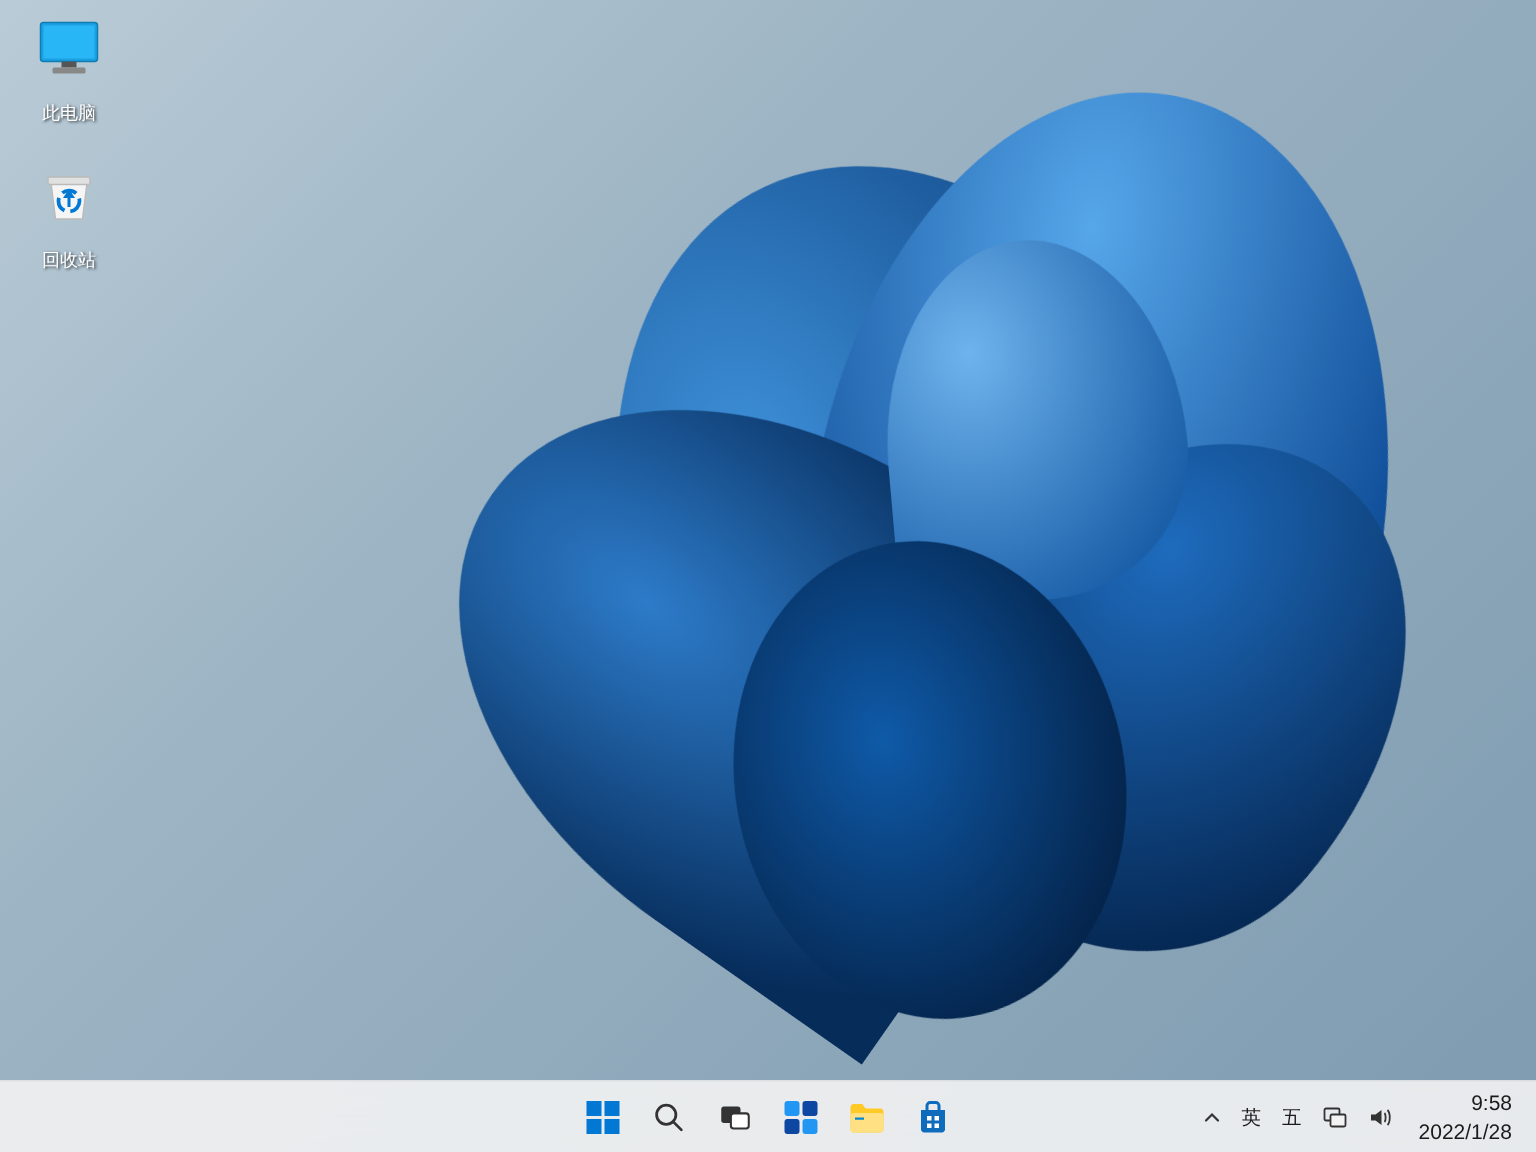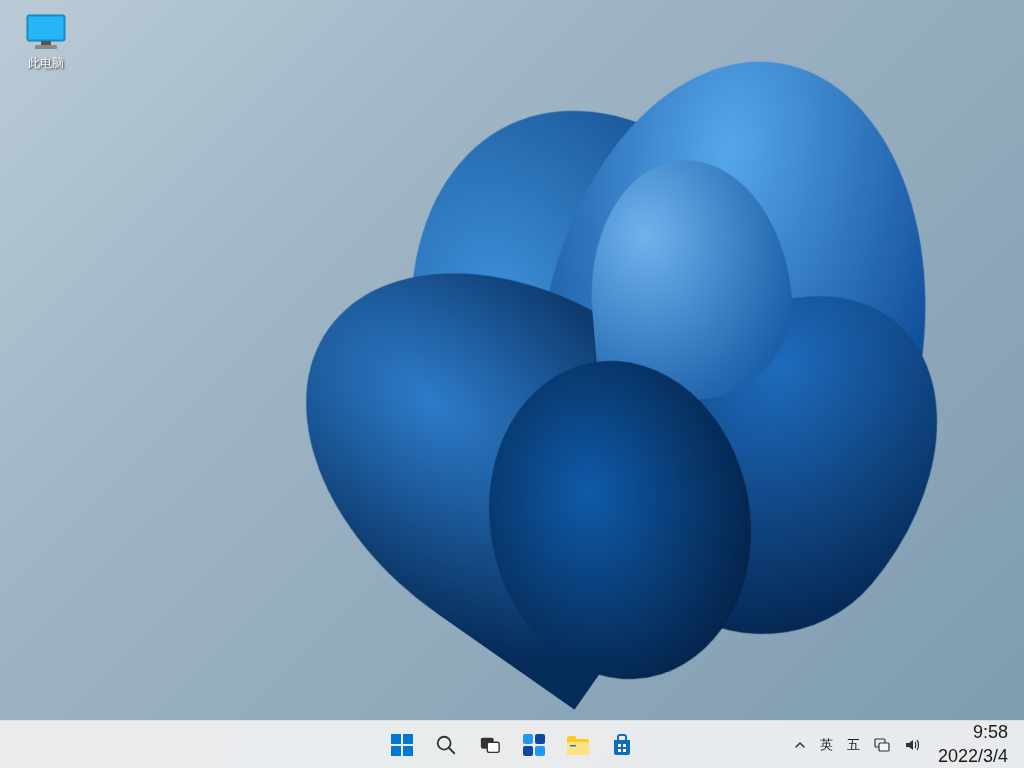--- a/index.html
+++ b/index.html
@@ -45,21 +45,21 @@
       display: flex;
       flex-direction: column;
       gap: 20px;
       z-index: 2;
     }
     .desktop-icon {
       width: 76px;
       display: flex;
       flex-direction: column;
       align-items: center;
-      gap: 4px;
+      gap: 16px;
       cursor: pointer;
       padding: 4px 2px;
       border-radius: 2px;
     }
     .desktop-icon .icon-img {
       width: 44px;
       height: 40px;
       display: flex;
       align-items: center;
       justify-content: center;
@@ -122,21 +122,21 @@
       color: #1a1a1a;
       cursor: pointer;
       border-radius: 4px;
     }
     .clock {
       display: flex;
       flex-direction: column;
       align-items: flex-end;
       justify-content: center;
       padding: 0 10px;
-      font-size: 18px;
+      font-size: 14px;
       color: #1a1a1a;
       line-height: 1.3;
       cursor: pointer;
       height: 40px;
       border-radius: 4px;
     }
     
     svg { display: block; }
   </style>
 </head>
@@ -160,20 +160,31 @@
         <svg width="42" height="38" viewBox="0 0 42 38">
           <rect x="2" y="2" width="38" height="26" rx="2" fill="#1ba1e2" stroke="#0e7db3" stroke-width="1"></rect>
           <rect x="4" y="4" width="34" height="22" fill="#29b6f6"></rect>
           <rect x="16" y="28" width="10" height="4" fill="#555"></rect>
           <rect x="10" y="32" width="22" height="4" rx="1" fill="#888"></rect>
         </svg>
       </div>
       <div class="label">此电脑</div>
     </div>
 
+    <div class="desktop-icon">
+      <div class="icon-img">
+        <svg width="40" height="40" viewBox="0 0 40 40">
+          <path d="M8 12 L32 12 L29 36 L11 36 Z" fill="#f5f5f5" stroke="#bbb" stroke-width="1"></path>
+          <rect x="6" y="8" width="28" height="5" rx="1" fill="#e0e0e0" stroke="#bbb"></rect>
+          <path d="M20 16 l-4 6 h3 v6 h2 v-6 h3 z" fill="#0078d4"></path>
+          <circle cx="20" cy="24" r="7" fill="none" stroke="#0078d4" stroke-width="2.5" stroke-dasharray="10 4"></circle>
+        </svg>
+      </div>
+      <div class="label">回收站</div>
+    </div>
 
 
   </div>
 
   <div class="taskbar">
     <div class="taskbar-center">
       <div class="taskbar-item">
         <svg width="24" height="24" viewBox="0 0 24 24">
           <rect x="1" y="1" width="10" height="10" fill="#0078d4"></rect>
           <rect x="13" y="1" width="10" height="10" fill="#0078d4"></rect>
@@ -236,17 +247,17 @@
       </div>
       <div class="tray-item">
         <svg width="16" height="16" viewBox="0 0 16 16">
           <path d="M2 6 L5 6 L9 3 L9 13 L5 10 L2 10 Z" fill="#333"></path>
           <path d="M11 5 C12 6 12 10 11 11" fill="none" stroke="#333" stroke-width="1.2"></path>
           <path d="M13 3 C15 5 15 11 13 13" fill="none" stroke="#333" stroke-width="1.2"></path>
         </svg>
       </div>
       <div class="clock">
         <span>9:58</span>
-        <span>2022/3/4</span>
+        <span>2022/1/28</span>
       </div>
     </div>
   </div>
 </div>
 
 </body></html>

